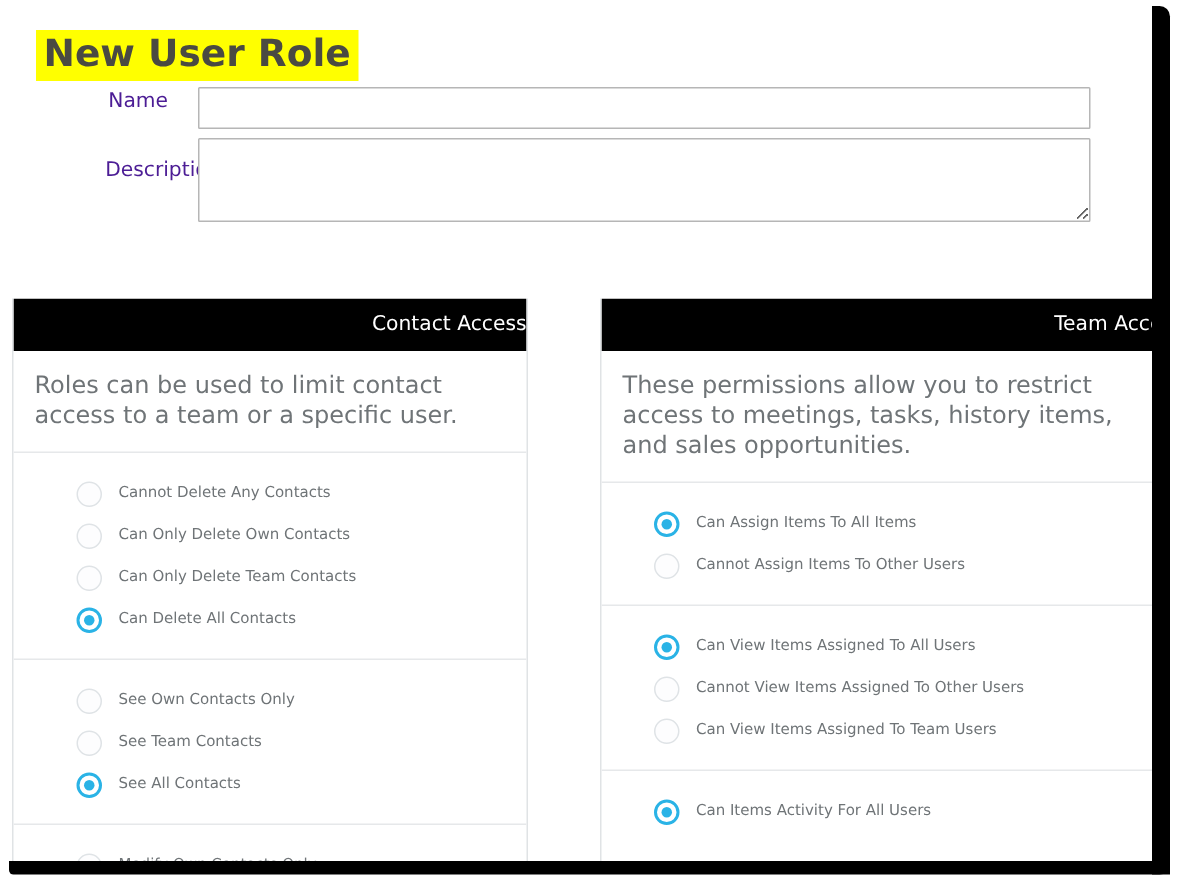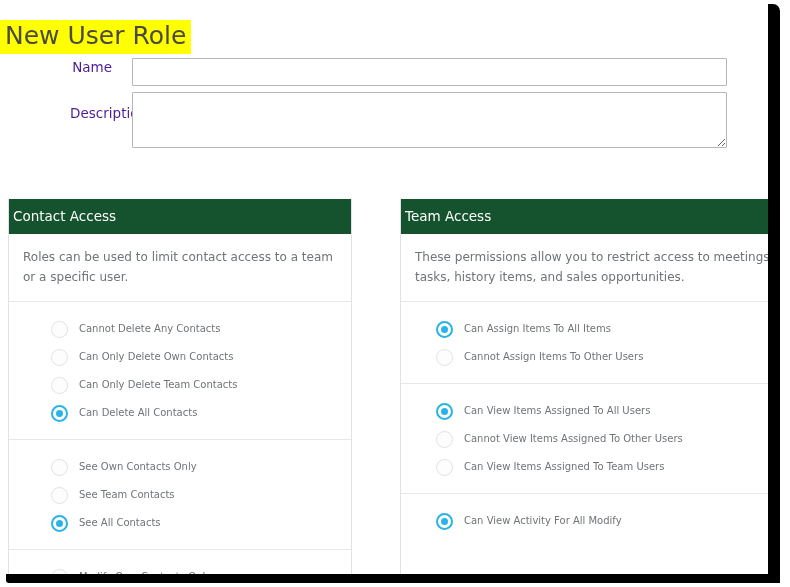--- a/index.html
+++ b/index.html
@@ -49,28 +49,28 @@
     width: 774px;
     height: 9px;
     background: #000000;
     border-bottom-right-radius: 7px;
     border-bottom-left-radius: 3px;
   }
 
   
   #title {
     position: absolute;
-    left: 0;
+    left: 24px;
     top: 3px;
     font-size: 25px;
     line-height: 30px;
     color: #4a4a42;
     background: #ffff00;
     padding: 1px 5px 3px 5px;
-    font-weight: normal;
+    font-weight: bold;
     white-space: nowrap;
   }
 
   
   .form-row {
     position: absolute;
     left: 0;
     width: 740px;
   }
   .form-label {
@@ -124,31 +124,32 @@
   }
   #panel-team {
     left: 384px;
     top: 199px;
     width: 390px;
     height: 380px;
     margin-left: 16px;
   }
   .panel-header {
     height: 35px;
-    background: #14532d;
+    background: #000000;
     color: #ffffff;
     font-size: 13.5px;
     line-height: 35px;
-    padding-left: 4px;
+    padding-left: 14px;
     box-sizing: border-box;
     font-weight: normal;
+    text-align: right;
   }
   .panel-desc {
     padding: 13px 14px 14px 14px;
-    font-size: 12px;
+    font-size: 16px;
     line-height: 20px;
     color: #6f7477;
     border-bottom: 1px solid #e6e8ea;
   }
   .radio-group {
     padding: 13px 0 12px 0;
     border-bottom: 1px solid #e6e8ea;
   }
   .radio-group:last-child {
     border-bottom: none;
@@ -282,21 +283,21 @@
               <span class="radio-label">Cannot View Items Assigned To Other Users</span>
             </div>
             <div class="radio-item">
               <span class="radio-mark"></span>
               <span class="radio-label">Can View Items Assigned To Team Users</span>
             </div>
           </div>
           <div class="radio-group">
             <div class="radio-item">
               <span class="radio-mark checked"></span>
-              <span class="radio-label">Can View Activity For All Modify</span>
+              <span class="radio-label">Can Items Activity For All Users</span>
             </div>
           </div>
         </div>
     </div>
 
   </div>
 
   <div id="frame-right"></div>
   <div id="frame-bottom"></div>
 

